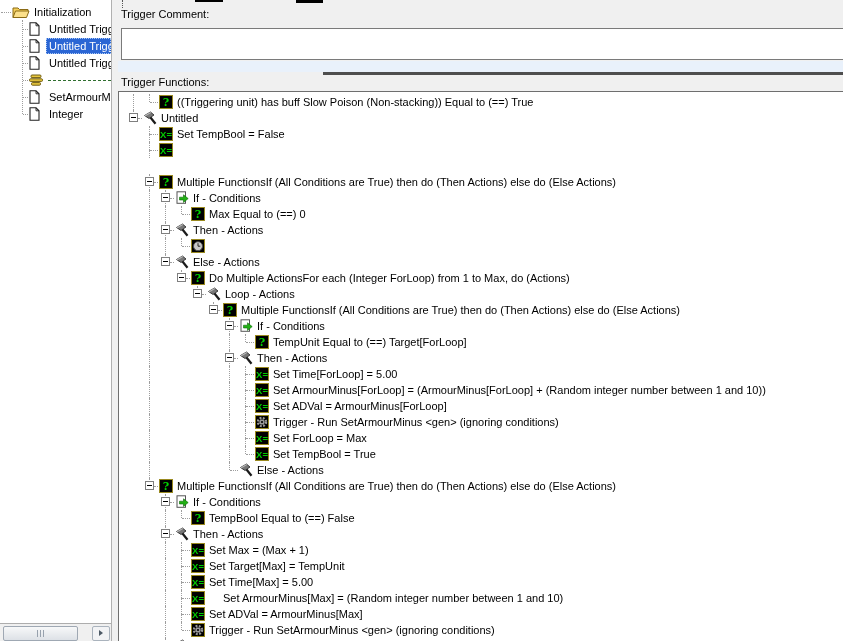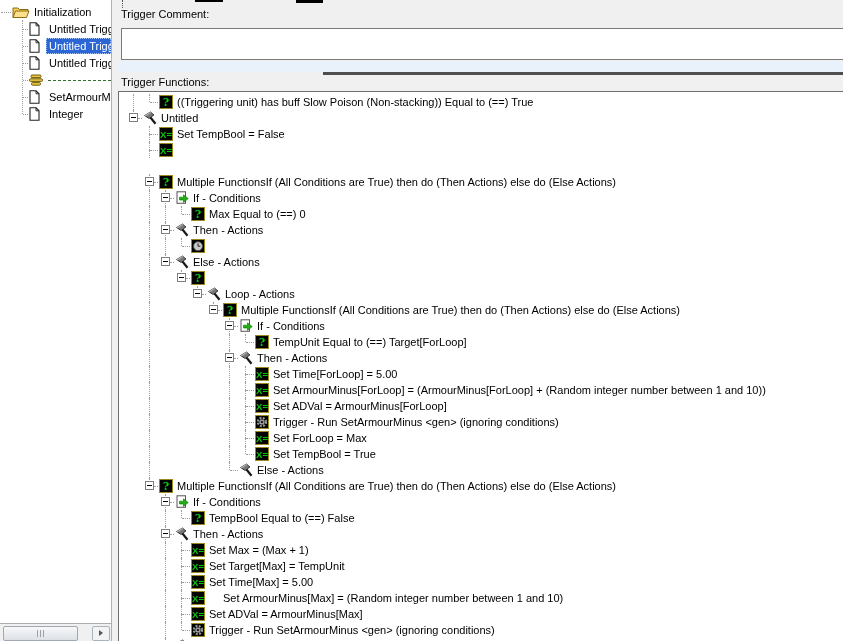--- a/index.html
+++ b/index.html
@@ -294,20 +294,21 @@
           <div class="guide-h" style="left: 67px; top: 8px; width: 4px;"></div>
           <div class="ebox" style="left: 58px;">
             <div class="minus"></div>
           </div>
           <span class="icn" style="left: 72px; top: 1px;">
             <svg width="14" height="14" viewBox="0 0 14 14">
               <rect x="0.5" y="0.5" width="13" height="13" fill="#000" stroke="#9a8a20"></rect>
               <text x="7" y="11" font-size="11" font-weight="bold" fill="#00d200" text-anchor="middle" font-family="DejaVu Serif,serif">?</text>
             </svg>
           </span>
+          <span class="txt" style="left: 90px;">Do Multiple ActionsFor each (Integer ForLoop) from 1 to Max, do (Actions)</span>
         </div>
         <div class="trow" style="top: 194px;">
           <div class="guide-v" style="left: 30px; top: 0px; height: 16px;"></div>
           <div class="guide-v" style="left: 78px; top: 0px; height: 8px;"></div>
           <div class="guide-h" style="left: 83px; top: 8px; width: 4px;"></div>
           <div class="ebox" style="left: 74px;">
             <div class="minus"></div>
           </div>
           <span class="icn" style="left: 88px; top: 1px;">
             <svg width="14" height="14" viewBox="0 0 14 14">

